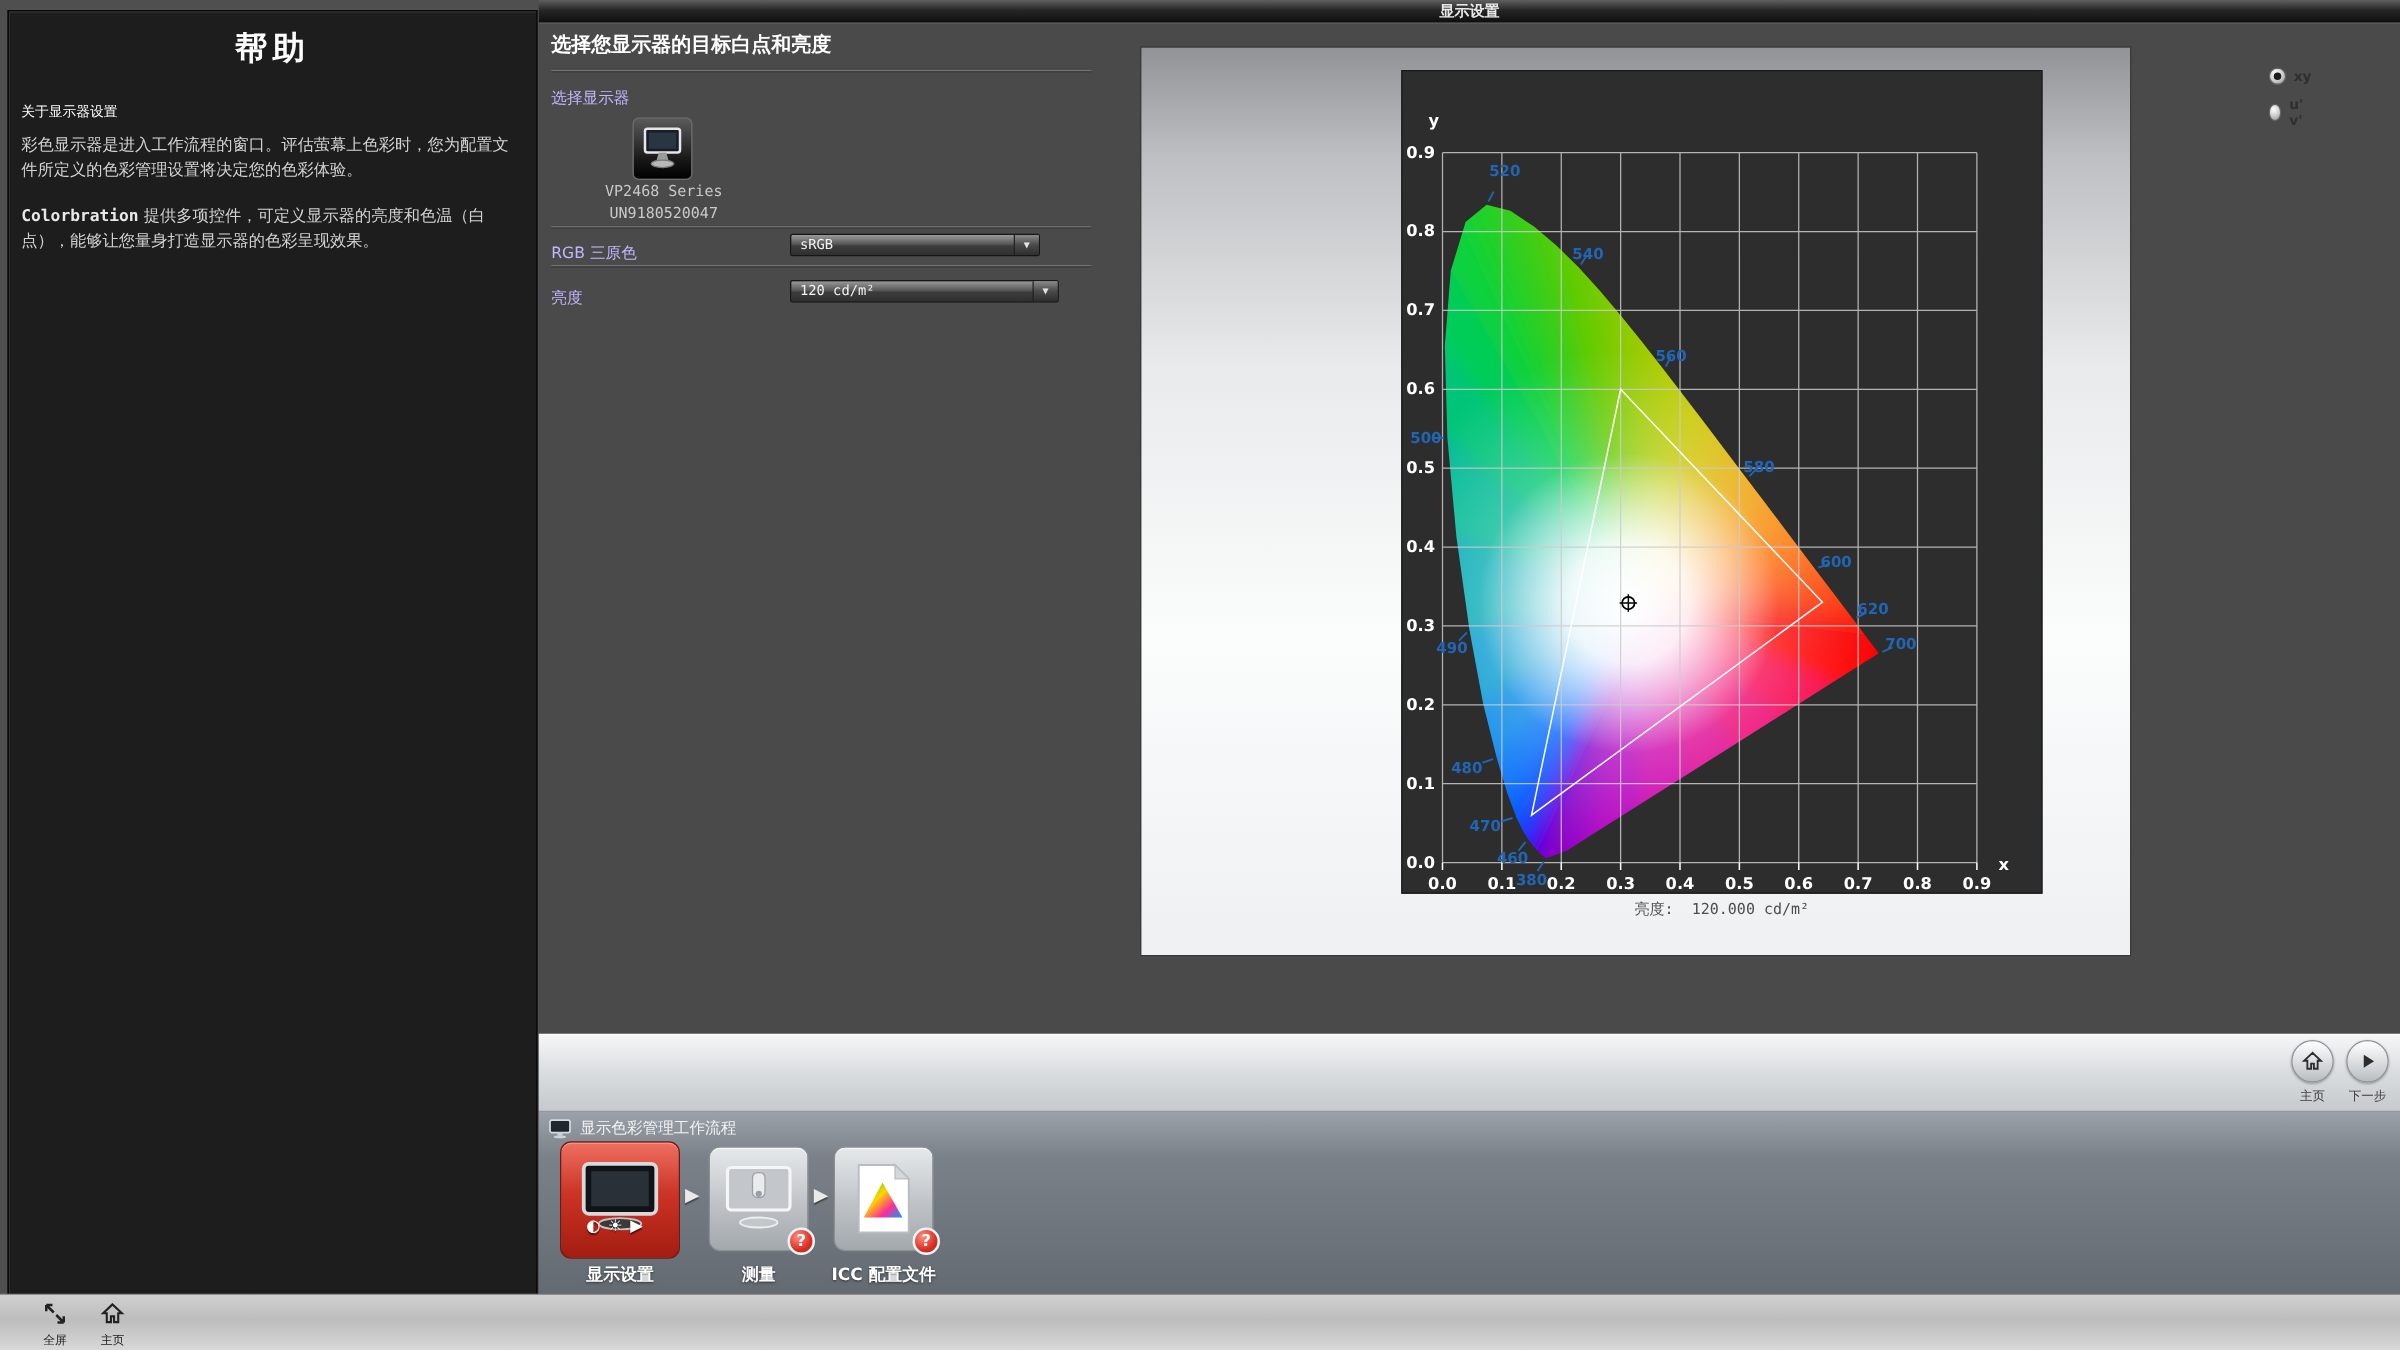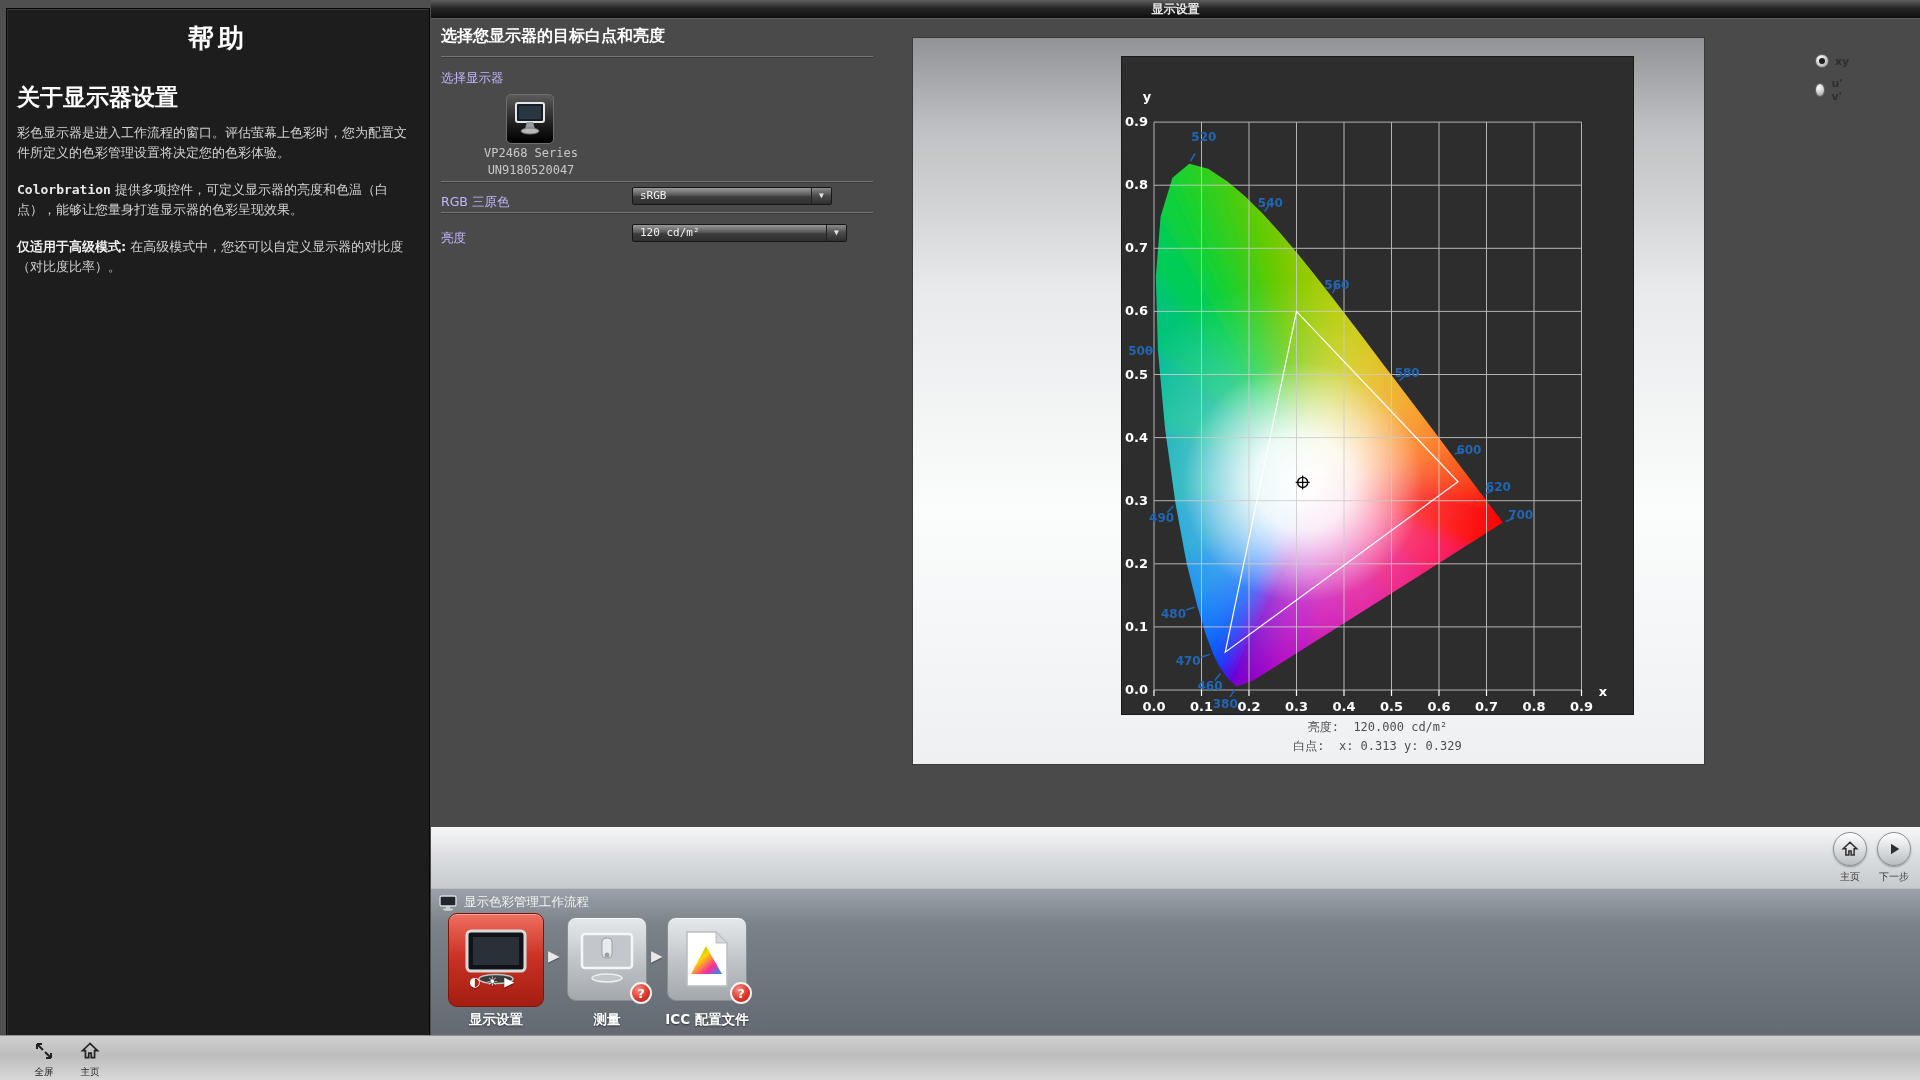--- a/index.html
+++ b/index.html
@@ -9,21 +9,21 @@
   
   .titlebar { position:absolute; left:431px; top:0; width:1489px; height:18px;
     background:linear-gradient(180deg,#5f5f5f 0%,#262626 45%,#0e0e0e 100%);
     color:#e8e8e8; font-size:12px; font-weight:bold; text-align:center; line-height:18px; }
 
   
   .help-panel { position:absolute; left:6px; top:8px; width:424px; height:1054px;
     background:#1d1d1d; border:1px solid #060606; box-shadow:inset 0 1px 0 #3a3a3a, inset 1px 0 0 #2e2e2e;
     color:#d6d6d6; }
   .help-title { text-align:center; font-size:26px; font-weight:bold; color:#ffffff; margin-top:12px; letter-spacing:4px;}
-  .help-heading { font-size:23px; font-weight:bold; color:#ffffff; margin:26px 14px 10px 10px; }
+  .help-heading { font-size:11px; font-weight:normal; color:#ffffff; margin:26px 14px 10px 10px; }
   .help-para { font-size:13px; line-height:1.5; margin:0 12px 18px 10px; color:#d2d2d2; }
   .mono-bold { font-family:"DejaVu Sans Mono","Liberation Mono",monospace; font-weight:bold; color:#e8e8e8; }
   .bold-prefix { font-weight:bold; color:#f0f0f0; }
 
   
   .main-content { position:absolute; left:431px; top:18px; width:1489px; height:809px;
     background:#4a4a4a; box-shadow:inset 0 1px 0 #5d5d5d; }
   .settings-heading { position:absolute; left:10px; top:8px; font-size:16px; font-weight:bold; color:#ffffff; }
   .sep { position:absolute; left:10px; width:432px; height:0; border-top:1px solid #757575; border-bottom:1px solid #3a3a3a; }
   .sep1 { top:38px; } .sep2 { top:163px; } .sep3 { top:194px; }
@@ -124,21 +124,20 @@
 
   <div class="titlebar">
     <span>显示设置</span>
   </div>
 
   <div class="help-panel">
     <div class="help-title">帮助</div>
     <div class="help-heading">关于显示器设置</div>
     <p class="help-para"><span>彩色显示器是进入工作流程的窗口。评估萤幕上色彩时，您为配置文件所定义的色彩管理设置将决定您的色彩体验。</span></p>
     <p class="help-para"><span class="mono-bold">Colorbration</span><span> 提供多项控件，可定义显示器的亮度和色温（白点），能够让您量身打造显示器的色彩呈现效果。</span></p>
-    <p class="help-para"><span class="bold-prefix">仅适用于高级模式:</span><span> 在高级模式中，您还可以自定义显示器的对比度（对比度比率）。</span></p>
   </div>
 
   <div class="main-content">
     <div class="settings-heading">选择您显示器的目标白点和亮度</div>
     <div class="sep sep1"></div>
 
     <div class="sub-label lbl-select-display">选择显示器</div>
 
     <div class="monitor-tile">
       <svg width="34" height="36" viewBox="0 0 34 36">
@@ -334,23 +333,20 @@
         <text x="103.25" y="650.882" text-anchor="middle" class="wl">380</text>
         <polygon points="336,424.77 174.5,254.40000000000003 103.25,595.14" fill="none" stroke="#ffffff" stroke-width="1.2"></polygon>
         <circle cx="180.675" cy="425.40099999999995" r="5" fill="rgba(255,255,255,0.4)" stroke="#000" stroke-width="1.4"></circle>
         <line x1="173.675" y1="425.40099999999995" x2="187.675" y2="425.40099999999995" stroke="#000" stroke-width="1.2"></line>
         <line x1="180.675" y1="418.40099999999995" x2="180.675" y2="432.40099999999995" stroke="#000" stroke-width="1.2"></line>
       </svg>
 
     <div class="chart-info info1">
       <span>亮度:</span>&nbsp;&nbsp;<span>120.000 cd/m²</span>
     </div>
-    <div class="chart-info info2">
-      <span>白点:</span>&nbsp;&nbsp;<span>x: 0.313  y: 0.329</span>
-    </div>
   </div>
 
   <div class="nav-strip">
     <div class="nav-btn nav-home">
       <svg width="18" height="18" viewBox="0 0 24 24">
         <path d="M12 3 L3 11.5 H6.5 V20 H10.5 V14.5 H13.5 V20 H17.5 V11.5 H21 Z" fill="none" stroke="#2e2e2e" stroke-width="2"></path>
       </svg>
     </div>
     <div class="nav-btn nav-next">
       <svg width="18" height="18" viewBox="0 0 24 24">

